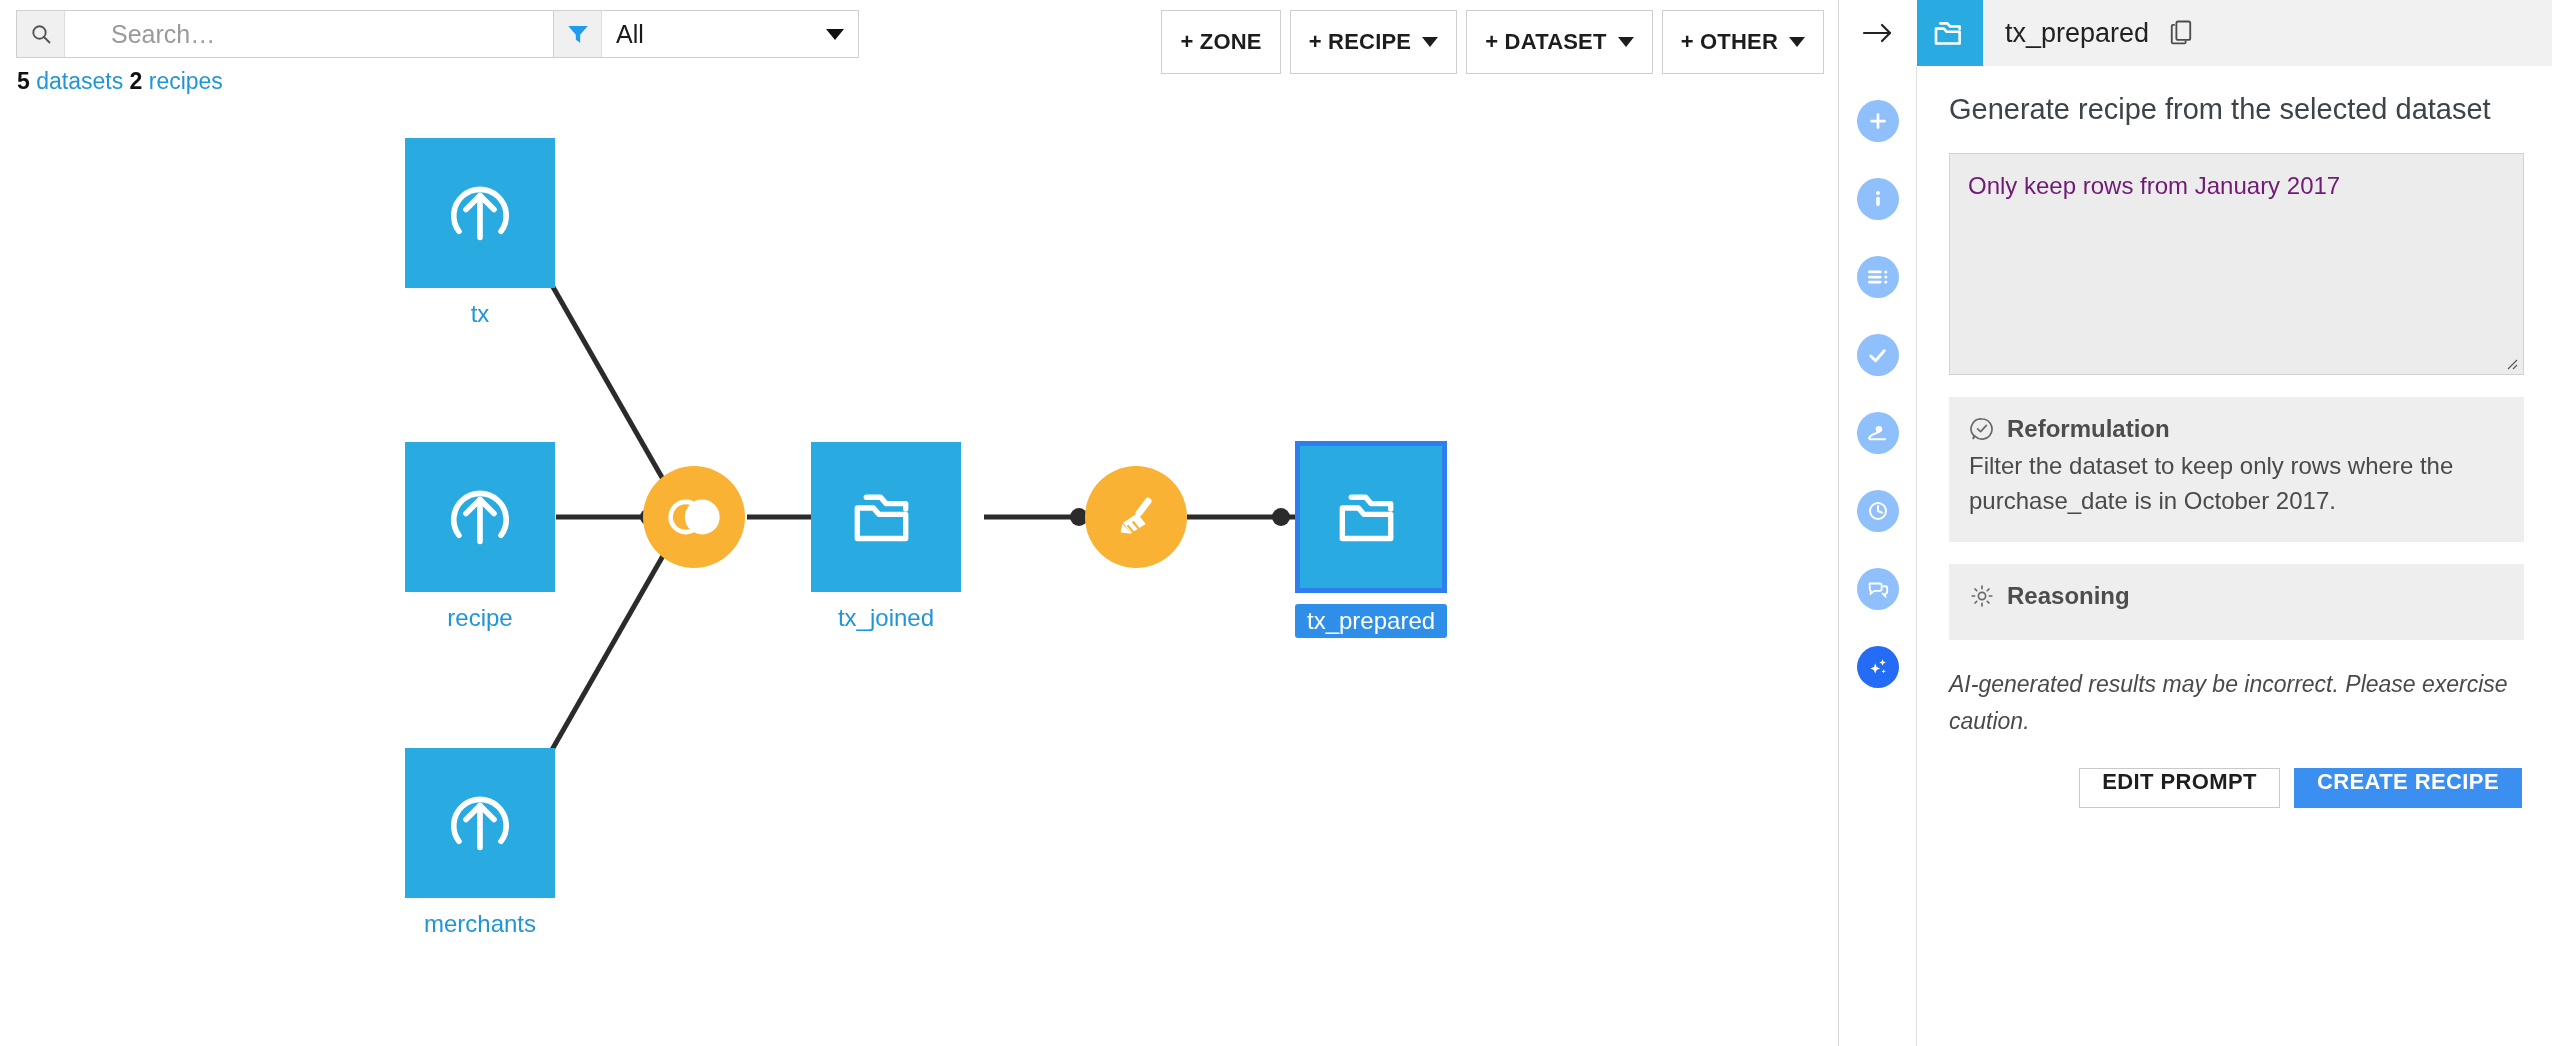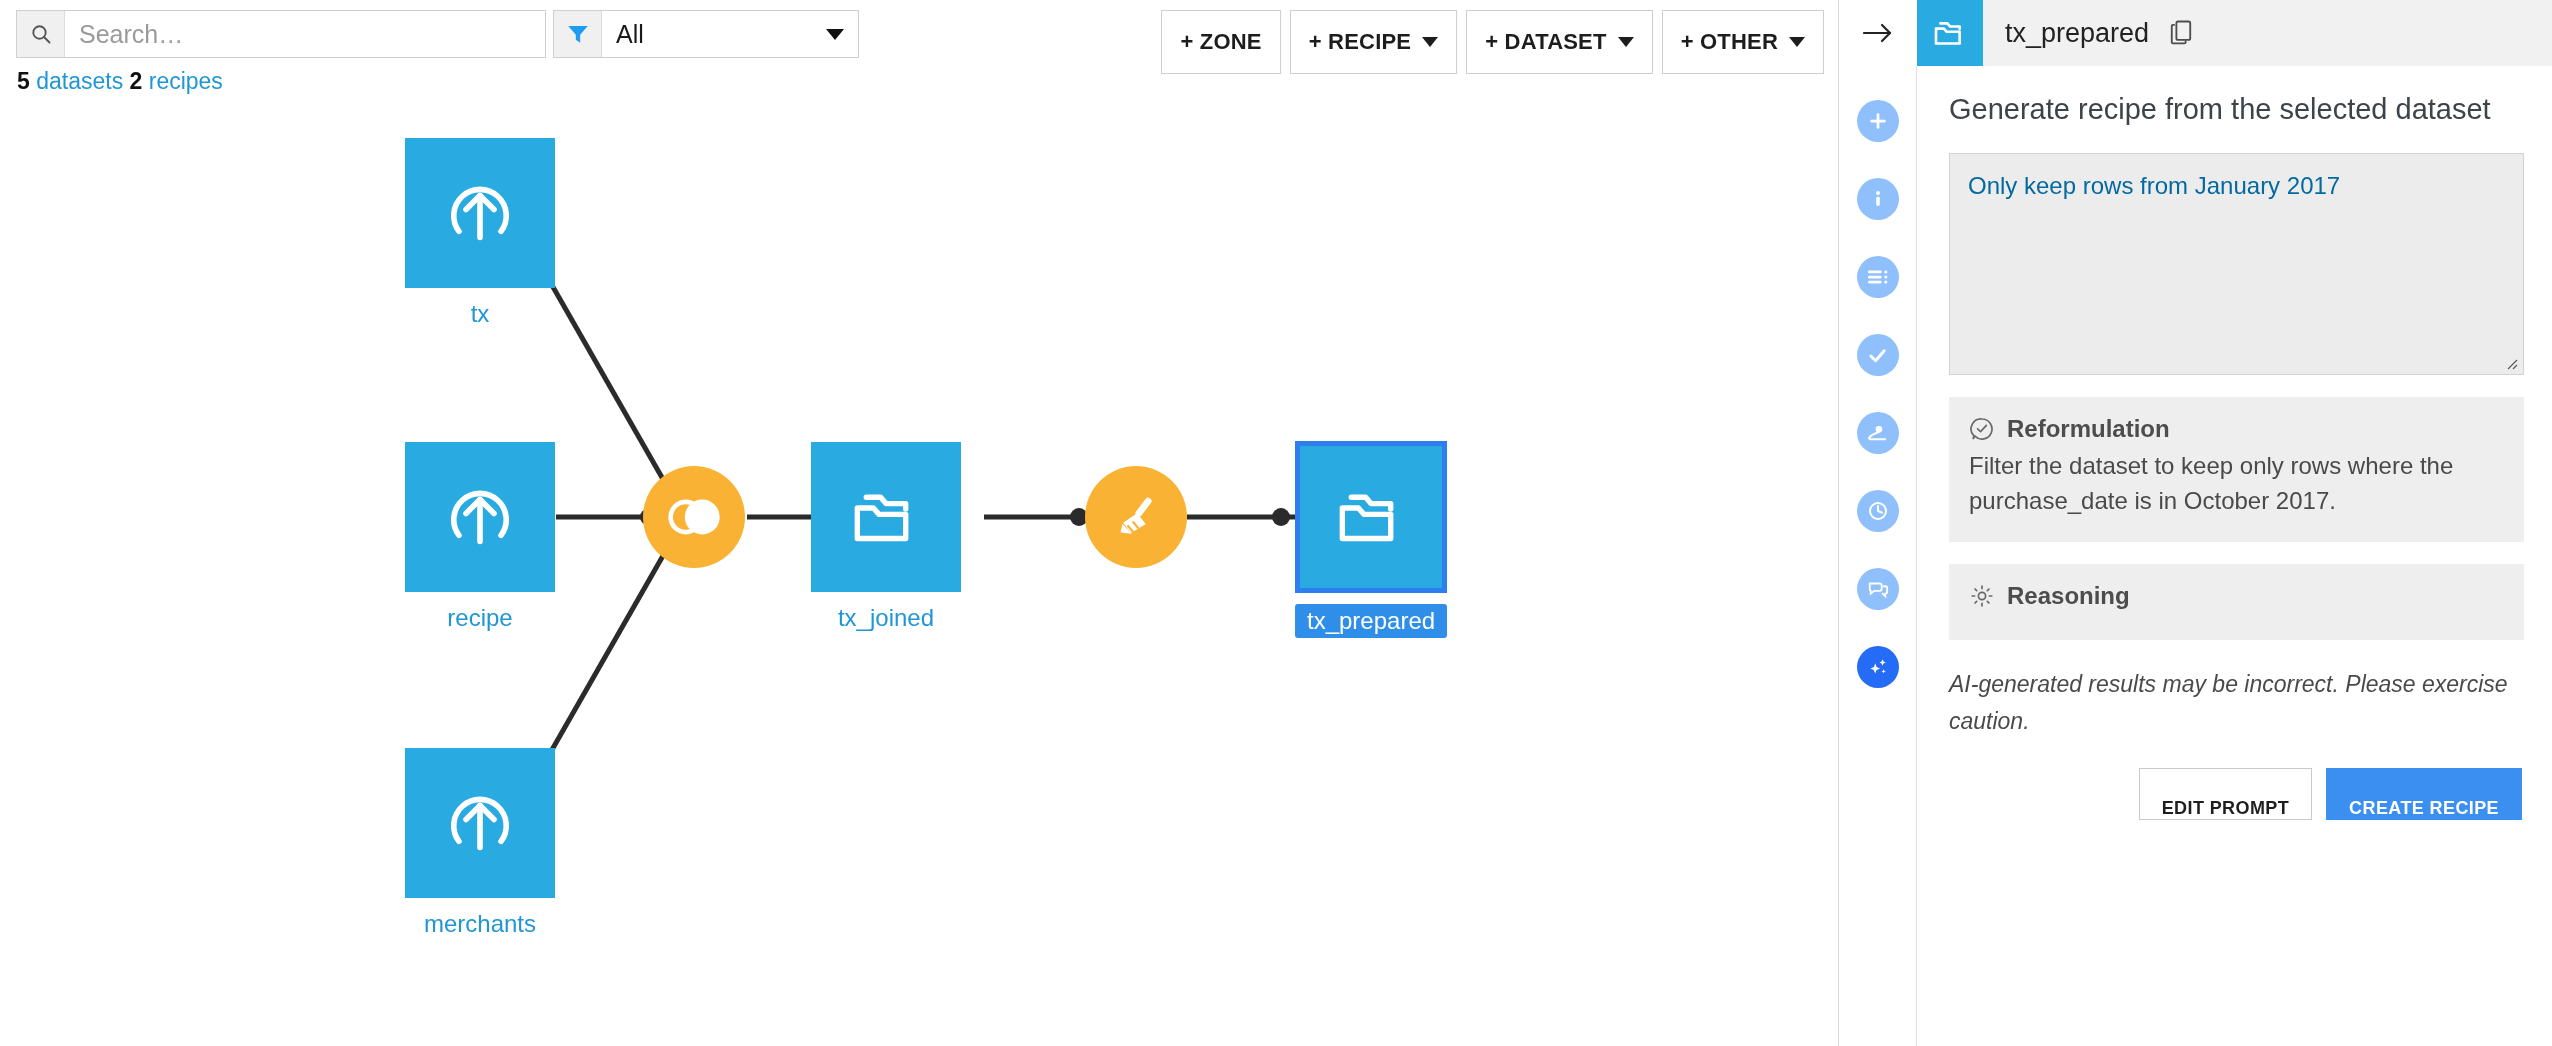--- a/index.html
+++ b/index.html
@@ -47,20 +47,21 @@
   }
   .search-input {
     width: 480px;
     border: none;
     outline: none;
     font-size: 25px;
     padding: 0 14px;
     color: #222;
     font-family: "Liberation Sans", sans-serif;
     background: #fff;
+    margin-left: 32px;
   }
   .search-input::placeholder { color: #9a9a9a; }
 
   .filter-wrap {
     position: absolute;
     left: 553px; top: 10px;
     display: flex;
     height: 48px;
     border: 1px solid #cfcfcf;
     background: #fff;
@@ -249,21 +250,21 @@
     font-weight: normal;
     line-height: 1.2;
   }
   #prompt-box {
     width: 100%;
     height: 222px;
     background: #ececec;
     border: 1px solid #d2d2d2;
     padding: 16px 18px;
     font-size: 24px;
-    color: #0369a1;
+    color: #701a75;
     position: relative;
     line-height: 1.35;
   }
   #prompt-box .resize-grip {
     position: absolute;
     right: 5px; bottom: 4px;
     width: 16px; height: 16px;
   }
   .info-card {
     background: #eeeeee;
@@ -294,26 +295,26 @@
     line-height: 1.6;
   }
   #panel-actions {
     margin-top: 28px;
     display: flex;
     justify-content: flex-end;
     gap: 14px;
     padding-right: 2px;
   }
   .act-btn {
-    height: 52px;
+    height: 40px;
     padding: 0 22px;
-    font-size: 18px;
+    font-size: 22px;
     font-weight: bold;
     letter-spacing: 0.4px;
-    display: flex; align-items: flex-end; justify-content: center;
+    display: flex; align-items: flex-start; justify-content: center;
     cursor: pointer;
     white-space: nowrap;
   }
   .act-btn.secondary {
     background: #fff;
     border: 1px solid #c9c9c9;
     color: #1e1e1e;
   }
   .act-btn.primary {
     background: #3b8ff0;

